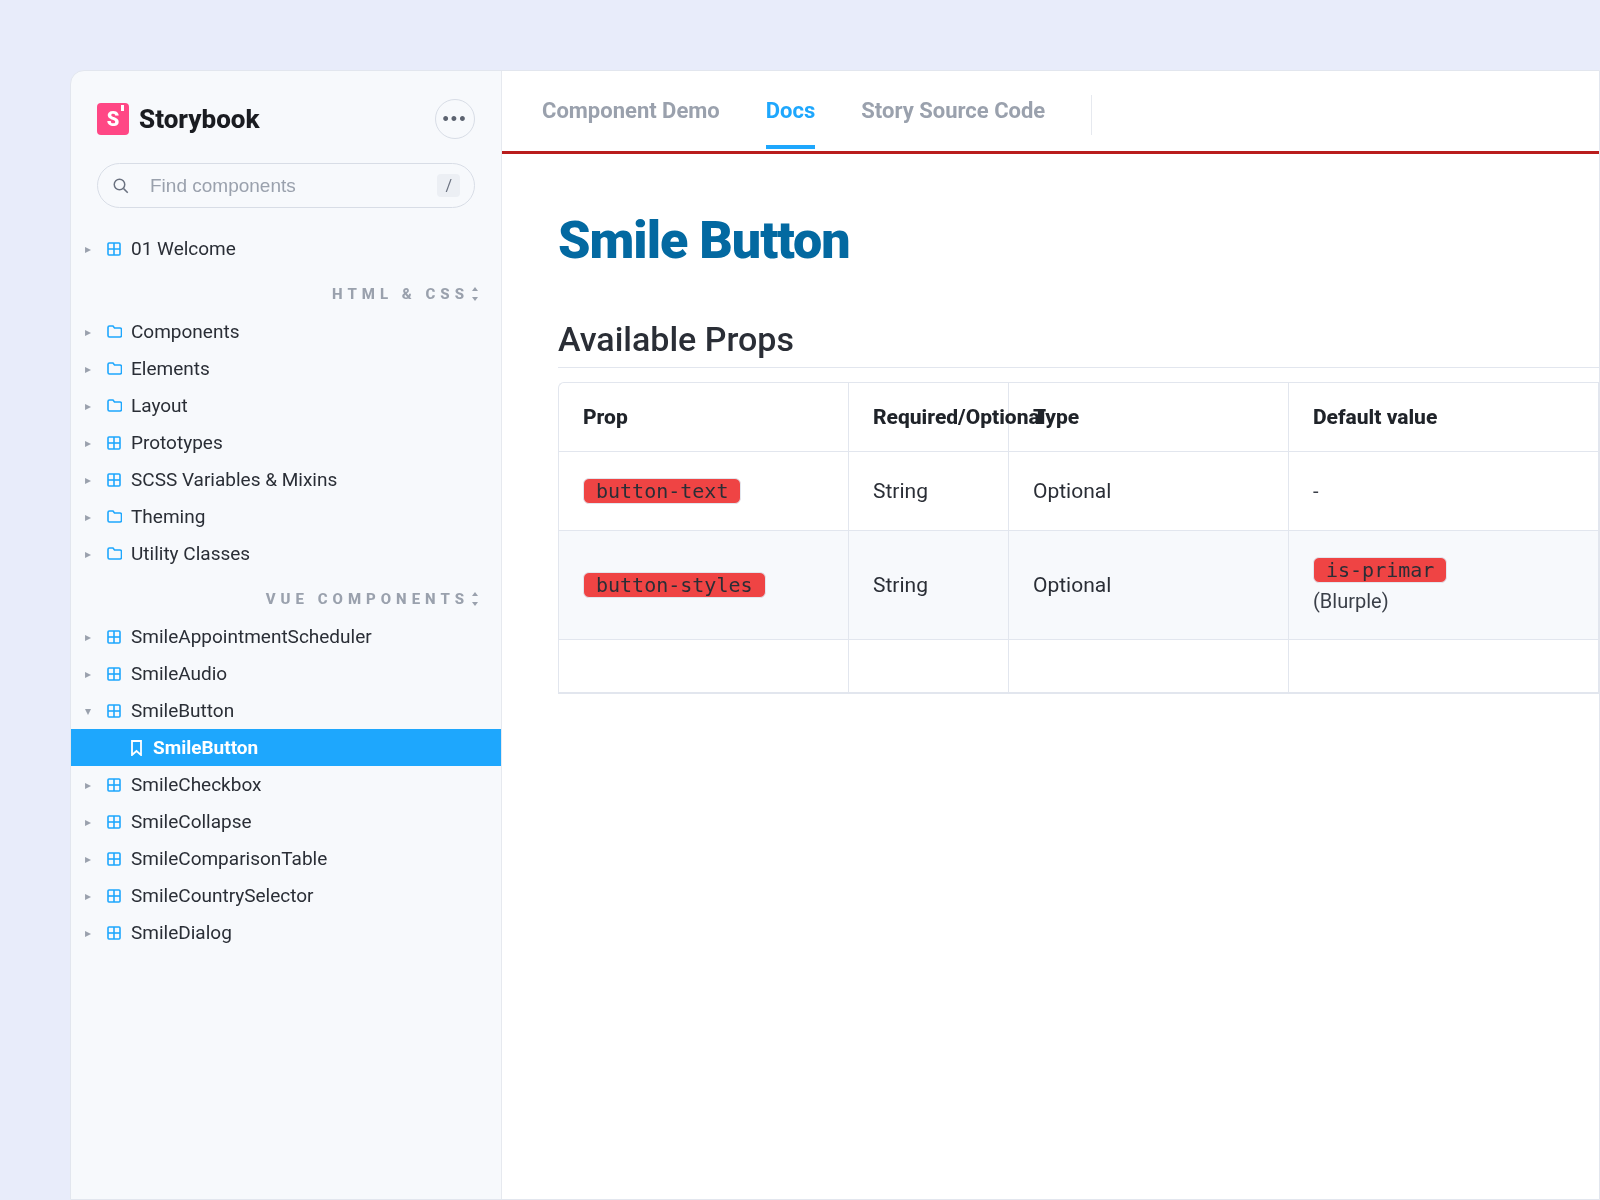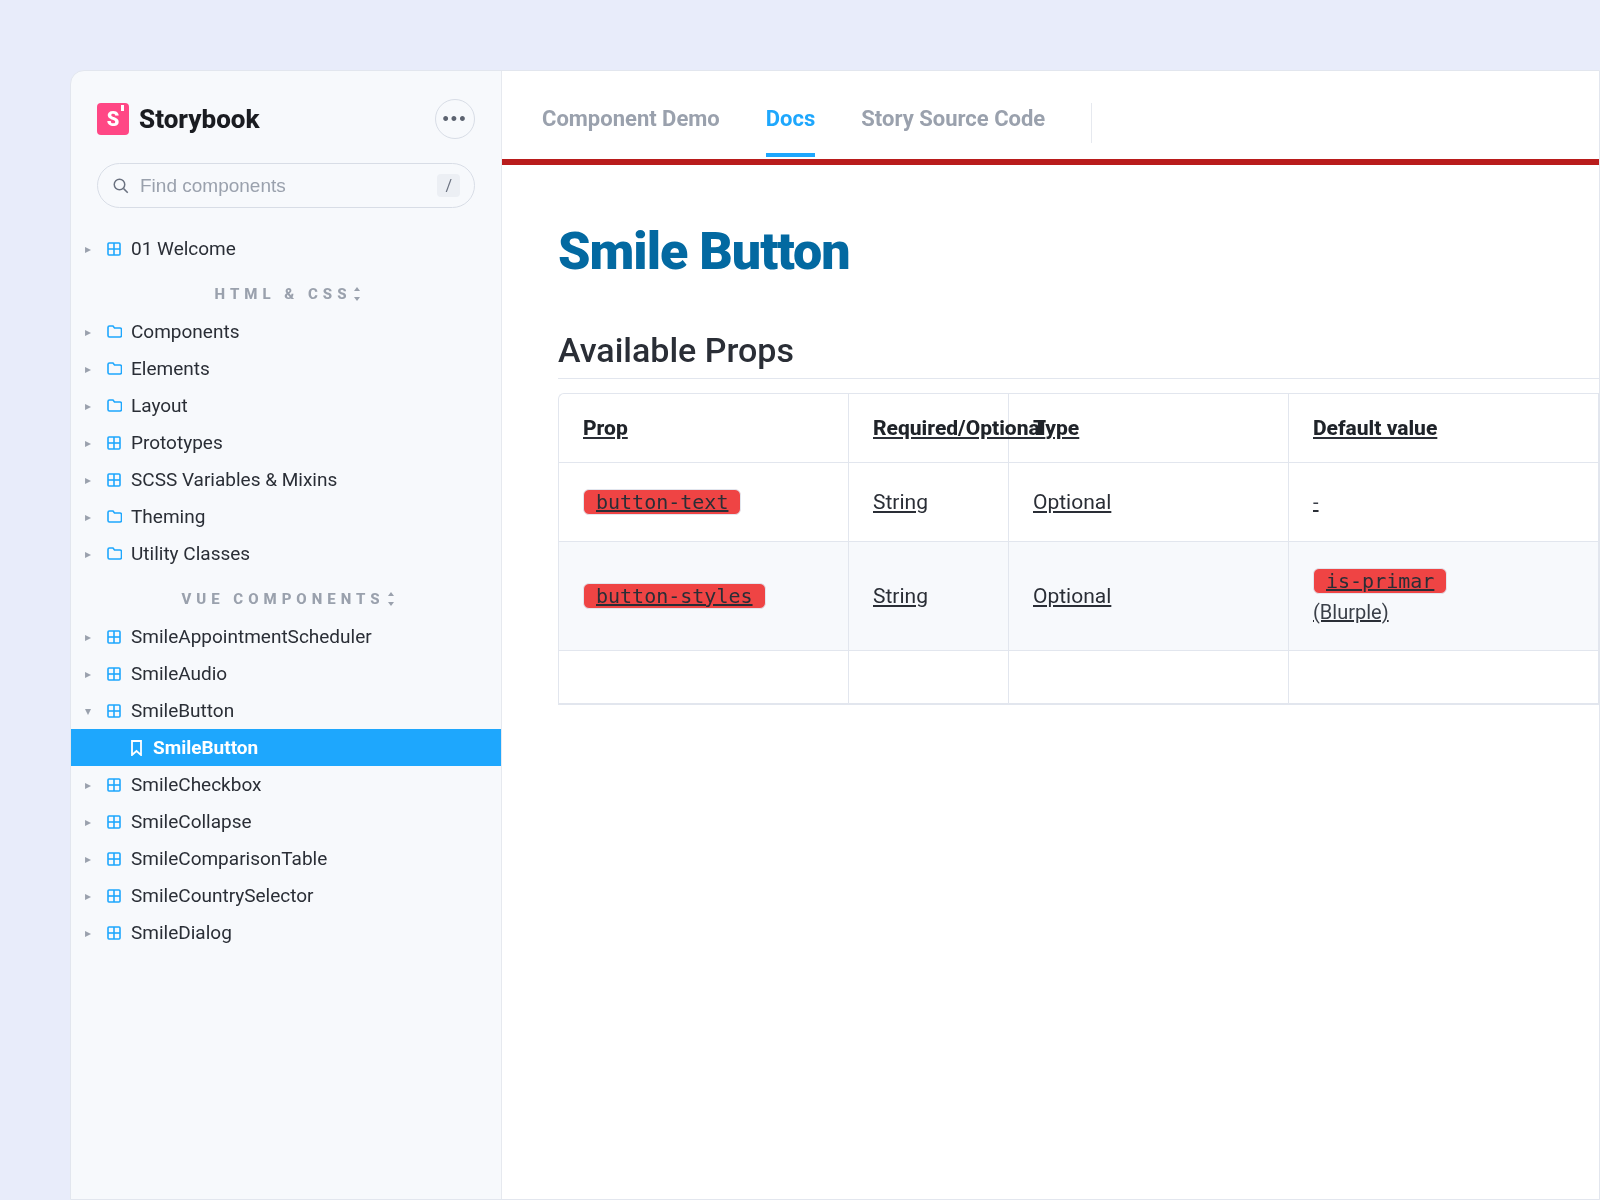--- a/index.html
+++ b/index.html
@@ -82,21 +82,21 @@
 }
 .search-wrap {
   padding: 0 26px 22px 26px;
 }
 .search {
   display: flex;
   align-items: center;
   border: 1px solid #d8dde6;
   border-radius: 24px;
   padding: 10px 14px;
-  gap: 10px;
+  gap: 20px;
   background: #f7f9fc;
 }
 .search input {
   border: none;
   outline: none;
   background: transparent;
   font-size: 19px;
   color: #2a2e36;
   flex: 1;
 }
@@ -125,21 +125,21 @@
   width: 18px;
   display: inline-flex;
   justify-content: center;
   color: #1ea7fd;
   font-size: 16px;
 }
 .tree-row .icon.grid { color: #1ea7fd; }
 .section-head {
   display: flex;
   align-items: center;
-  justify-content: center;
+  justify-content: flex-end;
   padding: 18px 20px 10px 26px;
   color: #9aa1ad;
   font-size: 15px;
   font-weight: 800;
   letter-spacing: 5px;
   text-transform: uppercase;
 }
 .section-head .sort {
   color: #9aa1ad;
   font-size: 14px;
@@ -157,22 +157,22 @@
   background: #fff;
   border-left: 1px solid #e6e9ef;
   display: flex;
   flex-direction: column;
   overflow: hidden;
 }
 .tabs {
   display: flex;
   align-items: center;
   gap: 46px;
-  padding: 32px 40px 0 40px;
-  border-bottom: 6px solid #b91c1c;
+  padding: 24px 40px 0 40px;
+  border-bottom: 3px solid #b91c1c;
   font-size: 22px;
   font-weight: 700;
   color: #9aa1ad;
 }
 .tab {
   padding-bottom: 22px;
   cursor: pointer;
   border-bottom: 4px solid transparent;
   margin-bottom: -1px;
 }
@@ -220,21 +220,20 @@
   margin: 48px 0 14px 0;
   border-bottom: 1px solid #e2e6ee;
   padding-bottom: 8px;
 }
 .props-table {
   border: 1px solid #e2e6ee;
   border-radius: 6px 0 0 0;
   margin-top: 4px;
   border-right: none;
   overflow: hidden;
-  text-decoration: underline;
 }
 .pt-row {
   display: grid;
   grid-template-columns: 290px 160px 280px 1fr;
   border-bottom: 1px solid #e2e6ee;
 }
 .pt-row .cell {
   padding: 26px 24px;
   font-size: 21px;
   border-right: 1px solid #e2e6ee;

